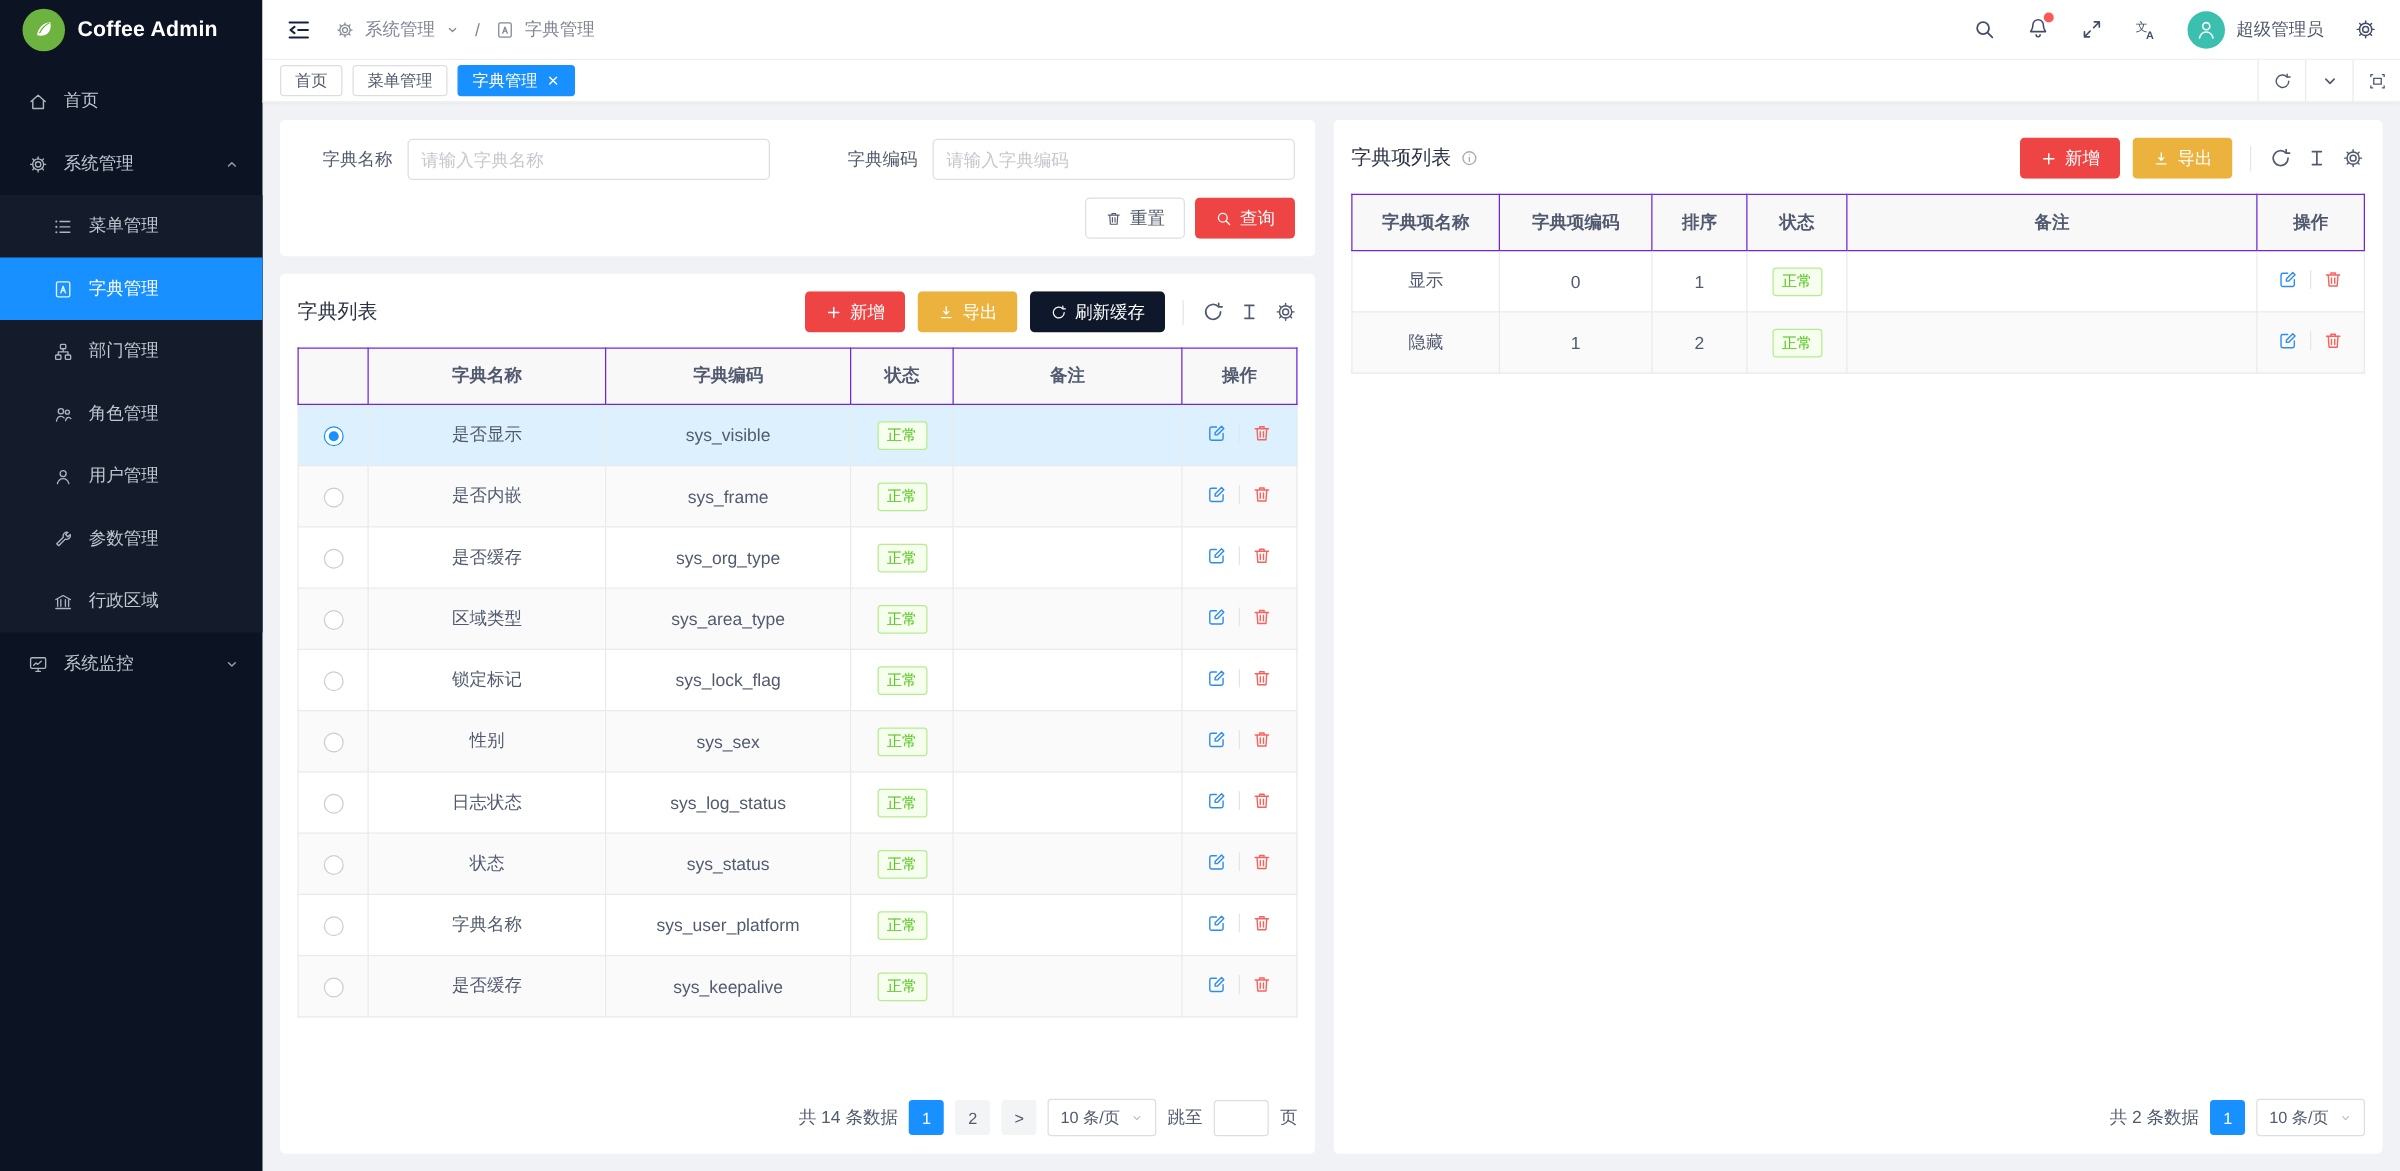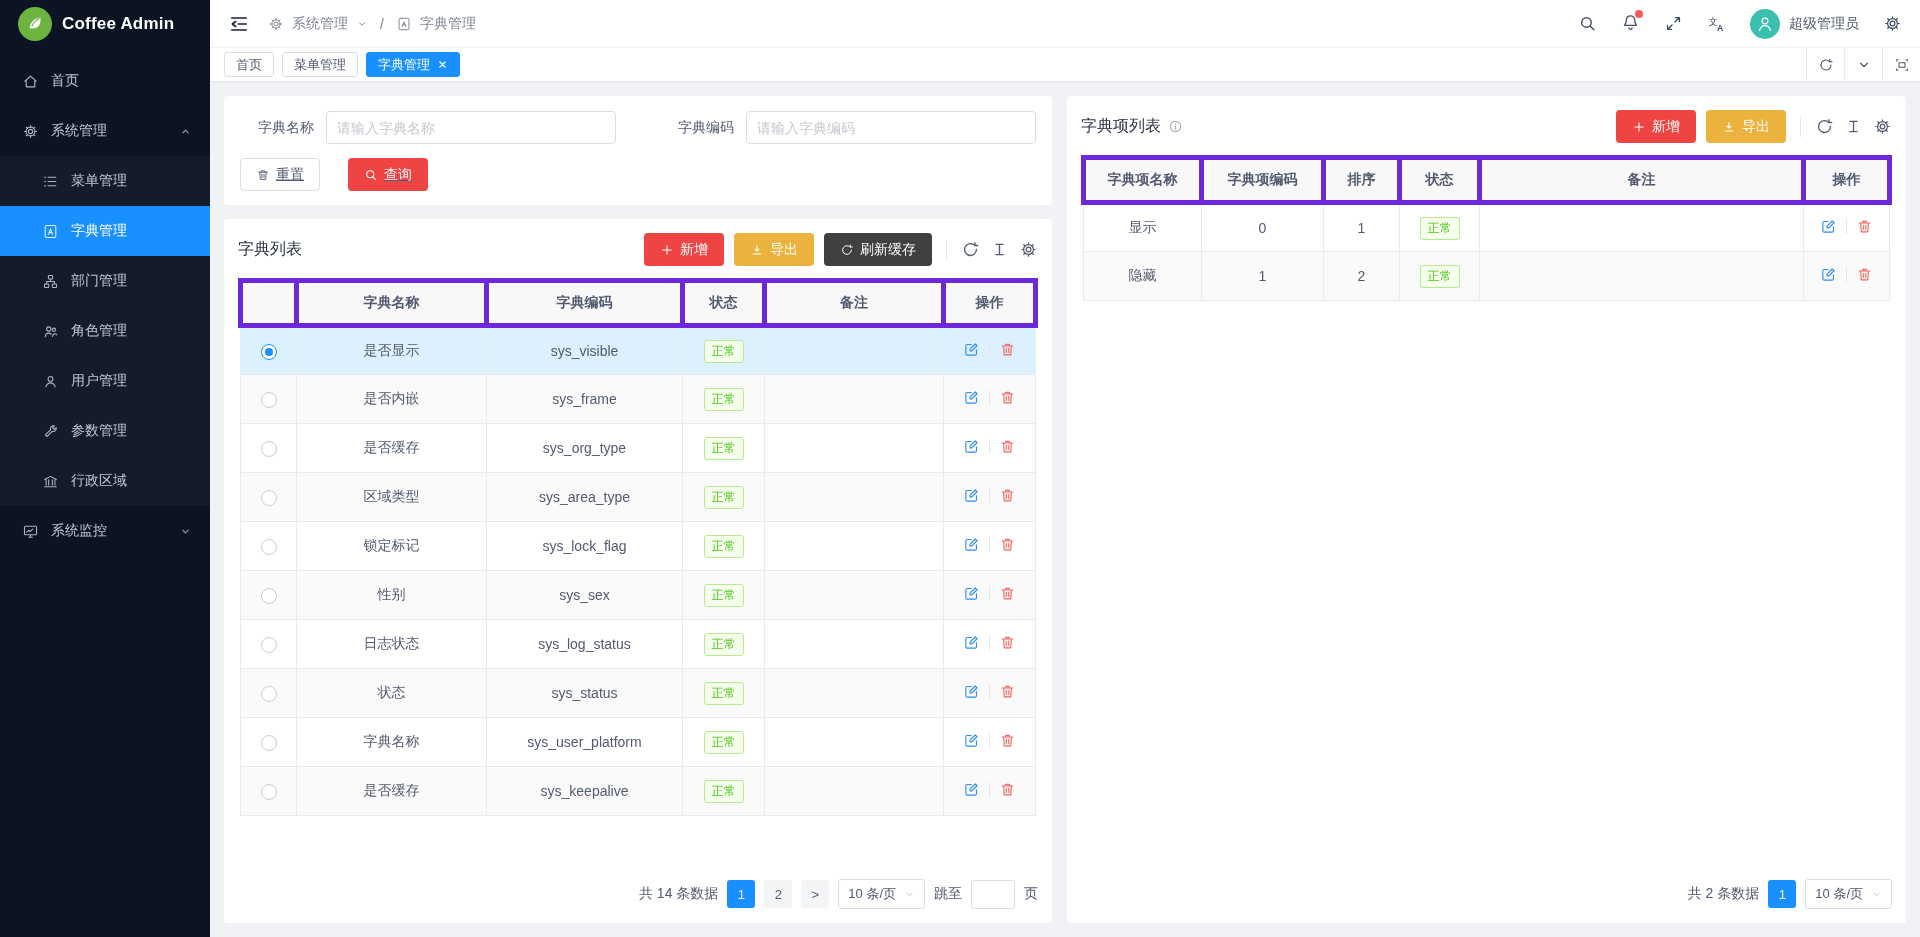--- a/index.html
+++ b/index.html
@@ -56,39 +56,39 @@
   .right-col { flex:1; min-width:0; min-height:0; display:flex; }
   .card { background:#fff; border-radius:4px; }
 
   
   .search-card { padding:15px 16px 14px; }
   .form-row { display:flex; gap:44px; }
   .form-item { display:flex; align-items:center; flex:1; }
   .form-item label { width:86px; text-align:right; padding-right:12px; color:#515a6e; flex-shrink:0; }
   .form-item input { flex:1; height:33px; border:1px solid #dcdee2; border-radius:4px; padding:0 10px; font-size:14px; color:#515a6e; outline:none; font-family:inherit; }
   .form-item input::placeholder { color:#c5c8ce; }
-  .form-actions { display:flex; gap:28px; margin-top:14px;text-decoration:underline; }
+  .form-actions { display:flex; justify-content:flex-end; gap:8px; margin-top:14px; }
   .btn { height:33px; display:inline-flex; align-items:center; gap:6px; padding:0 15px; border-radius:4px; font-size:14px; cursor:pointer; border:1px solid transparent; }
   .btn svg { width:14px; height:14px; }
   .btn-plain { background:#fff; border-color:#dcdee2; color:#515a6e; }
   .btn-blue { background:#ef4444; color:#fff; }
   .btn-yellow { background:#ecb23e; color:#fff; }
-  .btn-green { background:#404040; color:#fff; }
+  .btn-green { background:#0f172a; color:#fff; }
 
   
   .table-card { flex:1; display:flex; flex-direction:column; padding:10px 14px 14px; min-height:0; }
   .card-head { display:flex; align-items:center; margin:4px 0 12px; }
   .card-title { font-size:16px; color:#2c3346; font-weight:500; display:flex; align-items:center; gap:7px; }
   .card-title .info-ic { width:15px; height:15px; color:#a7abb3; }
   .head-actions { margin-left:auto; display:flex; align-items:center; gap:10px; }
   .tool-divider { width:1px; height:20px; background:#e3e5e8; margin:0 4px; }
   .tool-ic { width:19px; height:19px; color:#515a6e; cursor:pointer; }
 
   table.grid { width:100%; border-collapse:collapse; table-layout:fixed; }
-  .grid th { background:#f8f8f9; color:#515a6e; font-weight:700; height:45px; font-size:14px; border:5px solid #6d28d9; text-align:center; }
+  .grid th { background:#f8f8f9; color:#515a6e; font-weight:700; height:45px; font-size:14px; border:1px solid #6d28d9; text-align:center; }
   .grid td { height:49px; border:1px solid #e8eaec; text-align:center; font-size:14px; color:#515a6e; background:#fff; }
   .grid tr.striped td { background:#fafafa; }
   .grid tr.selected td { background:#dcf0fd; }
   .tag-green { display:inline-block; padding:2px 7px; font-size:12px; line-height:17px; color:#52c41a; background:#f6ffed; border:1px solid #b7eb8f; border-radius:3px; }
   .radio { display:inline-block; width:16px; height:16px; border:1px solid #c9ced6; border-radius:50%; background:#fff; position:relative; cursor:pointer; vertical-align:middle; }
   .radio.checked { border-color:#1890ff; }
   .radio.checked::after { content:""; position:absolute; inset:3px; border-radius:50%; background:#1890ff; }
   .op-icons { display:inline-flex; align-items:center; gap:9px; }
   .op-icons svg { width:17px; height:17px; cursor:pointer; }
   .ic-edit { color:#2d8cf0; }

